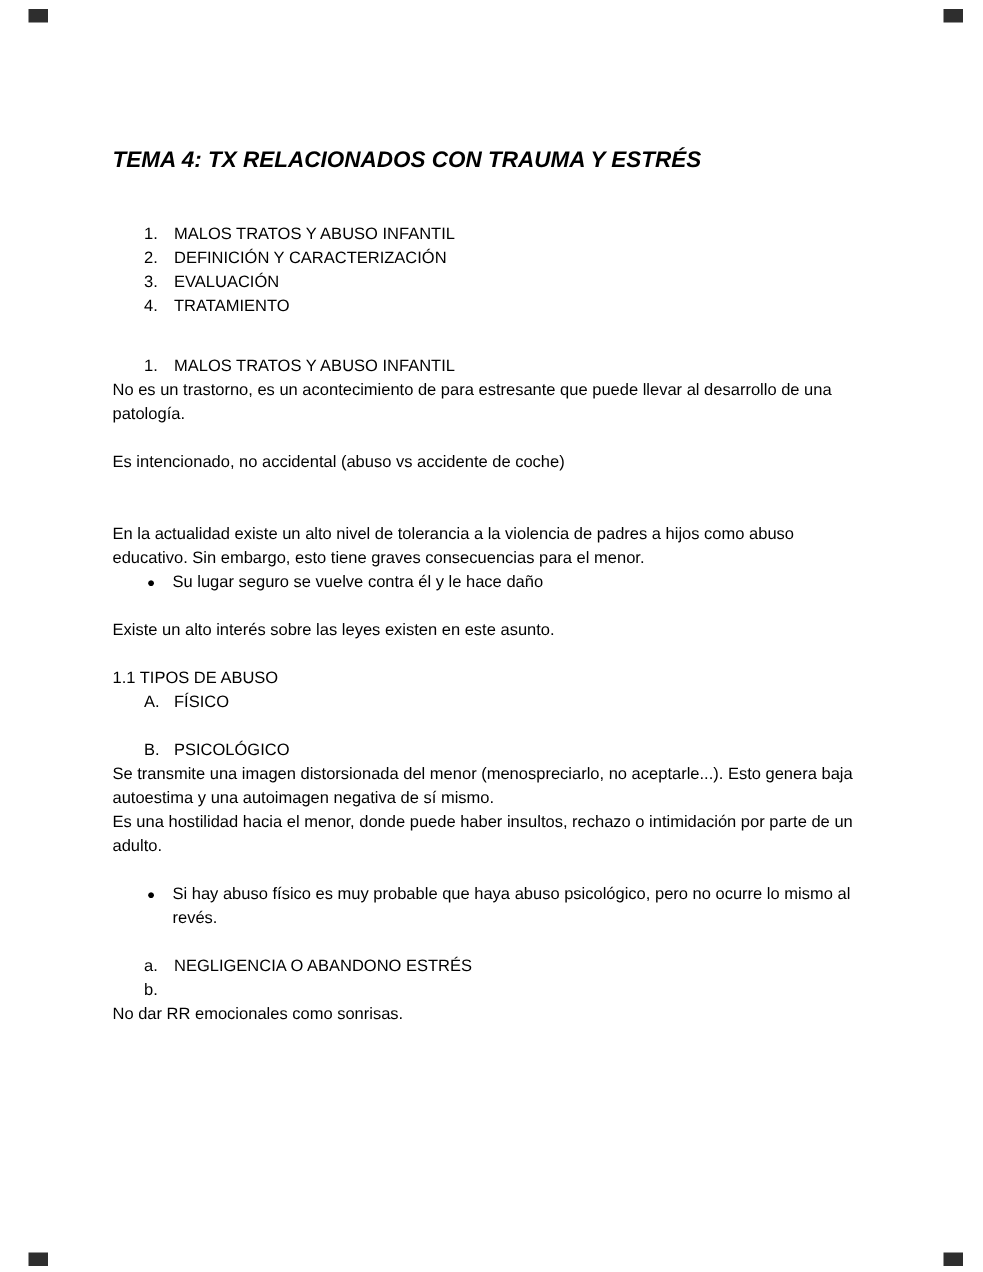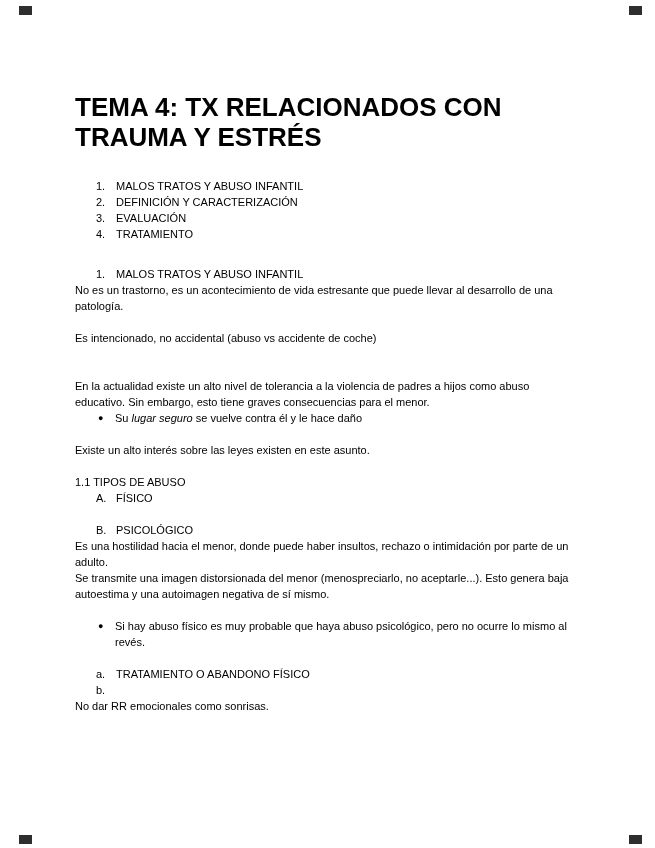--- a/index.html
+++ b/index.html
@@ -25,37 +25,38 @@
 
   .page {
     position: absolute;
     inset: 0;
     box-sizing: border-box;
     padding: 92px 76px 30px 75px;
     font-size: 11px;
     line-height: 16px;
   }
   .doc-title {
-    font-size: 26px;
+    font-size: 15px;
     line-height: 30px;
     font-weight: bold;
     margin: 0 0 26px 0;
+    font-style: italic;
   }
   .index { margin: 0 0 24px 0; }
   .li-row { display: flex; padding-left: 21px; }
   .li-num { flex: 0 0 20px; width: 20px; }
   .li-text { flex: 1; }
   .sub-row { display: flex; padding-left: 21px; }
   .sub-num { flex: 0 0 20px; width: 20px; }
   .para { margin: 0; }
   .gap { height: 16px; }
   .bullet-row { display: flex; padding-left: 23px; }
   .bullet-glyph { flex: 0 0 17px; width: 17px; font-size: 9px; line-height: 16px; }
   .bullet-text { flex: 1; }
-  .italic { font-style: italic; }
+  .italic { }
 </style>
 </head>
 <body>
 
 <div class="corner tl"></div>
 <div class="corner tr"></div>
 <div class="corner bl"></div>
 <div class="corner br"></div>
 
 <div class="page">
@@ -78,21 +79,21 @@
     <div class="li-row">
       <span class="li-num">4.</span>
       <span class="li-text">TRATAMIENTO</span>
     </div>
   </div>
 
   <div class="sub-row">
     <span class="sub-num">1.</span>
     <span>MALOS TRATOS Y ABUSO INFANTIL</span>
   </div>
-  <p class="para">No es un trastorno, es un acontecimiento de vida estresante que puede llevar al desarrollo de una patología.</p>
+  <p class="para">No es un trastorno, es un acontecimiento de para estresante que puede llevar al desarrollo de una patología.</p>
 
   <div class="gap"></div>
   <p class="para">Es intencionado, no accidental (abuso vs accidente de coche)</p>
 
   <div class="gap"></div>
 
   <div class="gap"></div>
   <p class="para">En la actualidad existe un alto nivel de tolerancia a la violencia de padres a hijos como abuso educativo. Sin embargo, esto tiene graves consecuencias para el menor.</p>
 
   <div class="bullet-row">
@@ -109,33 +110,33 @@
   <div class="sub-row">
     <span class="sub-num">A.</span>
     <span>FÍSICO</span>
   </div>
 
   <div class="gap"></div>
   <div class="sub-row">
     <span class="sub-num">B.</span>
     <span>PSICOLÓGICO</span>
   </div>
+  <p class="para">Se transmite una imagen distorsionada del menor (menospreciarlo, no aceptarle...). Esto genera baja autoestima y una autoimagen negativa de sí mismo.</p>
   <p class="para">Es una hostilidad hacia el menor, donde puede haber insultos, rechazo o intimidación por parte de un adulto.</p>
-  <p class="para">Se transmite una imagen distorsionada del menor (menospreciarlo, no aceptarle...). Esto genera baja autoestima y una autoimagen negativa de sí mismo.</p>
 
   <div class="gap"></div>
   <div class="bullet-row">
     <span class="bullet-glyph">●</span>
     <span class="bullet-text">Si hay abuso físico es muy probable que haya abuso psicológico, pero no ocurre lo mismo al revés.</span>
   </div>
 
   <div class="gap"></div>
   <div class="sub-row">
     <span class="sub-num">a.</span>
-    <span>TRATAMIENTO O ABANDONO FÍSICO</span>
+    <span>NEGLIGENCIA O ABANDONO ESTRÉS</span>
   </div>
 
   <div class="sub-row">
     <span class="sub-num">b.</span>
   </div>
   <p class="para">No dar RR emocionales como sonrisas.</p>
 
 </div>
 
 </body></html>

